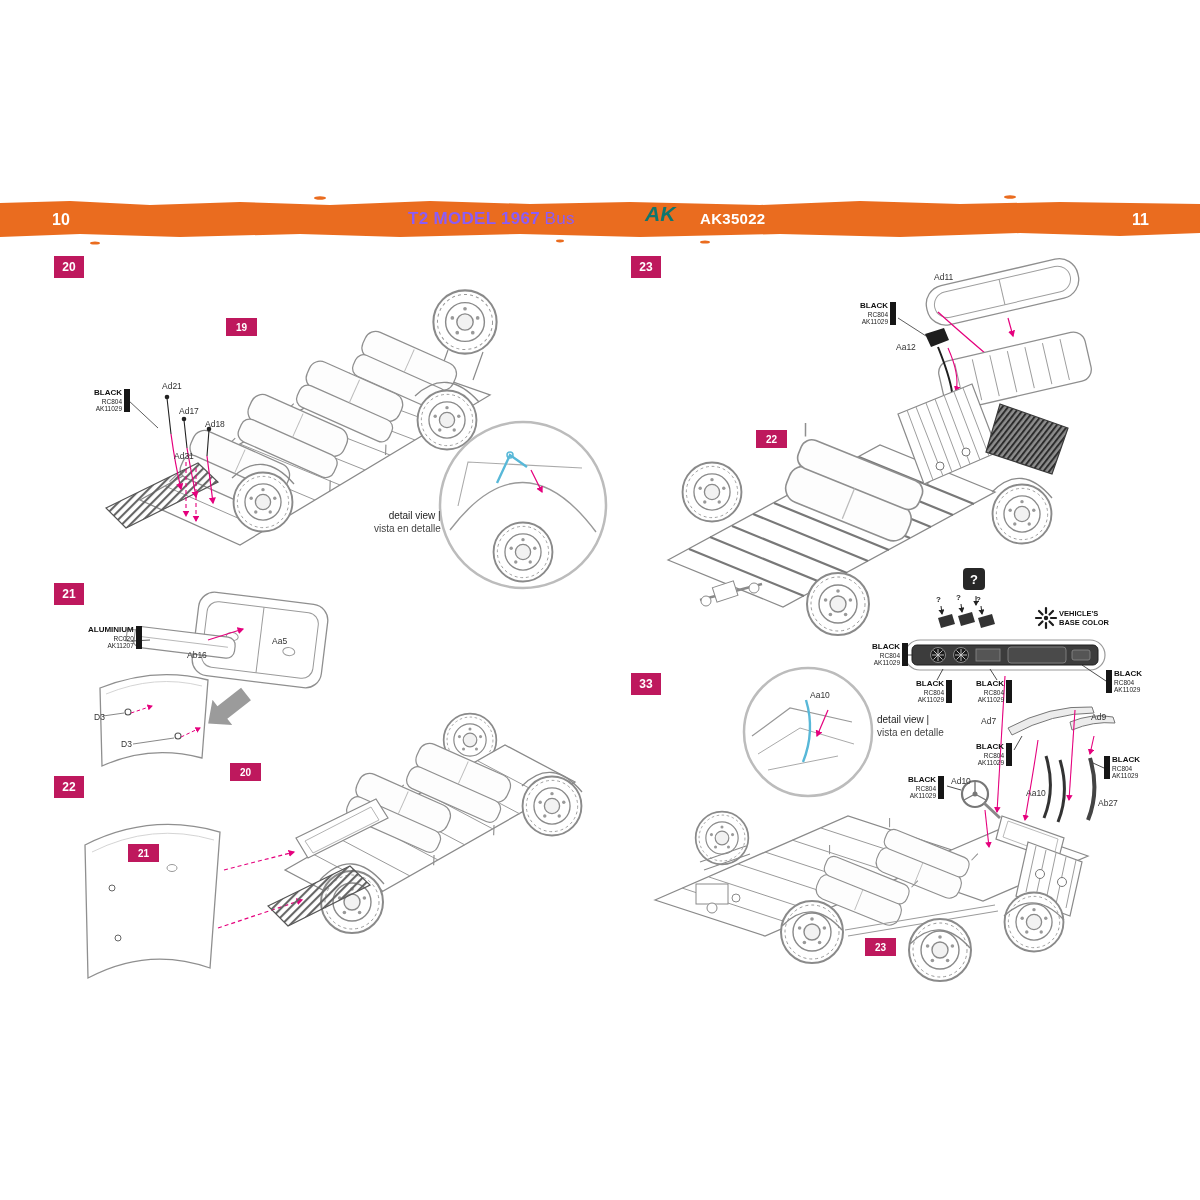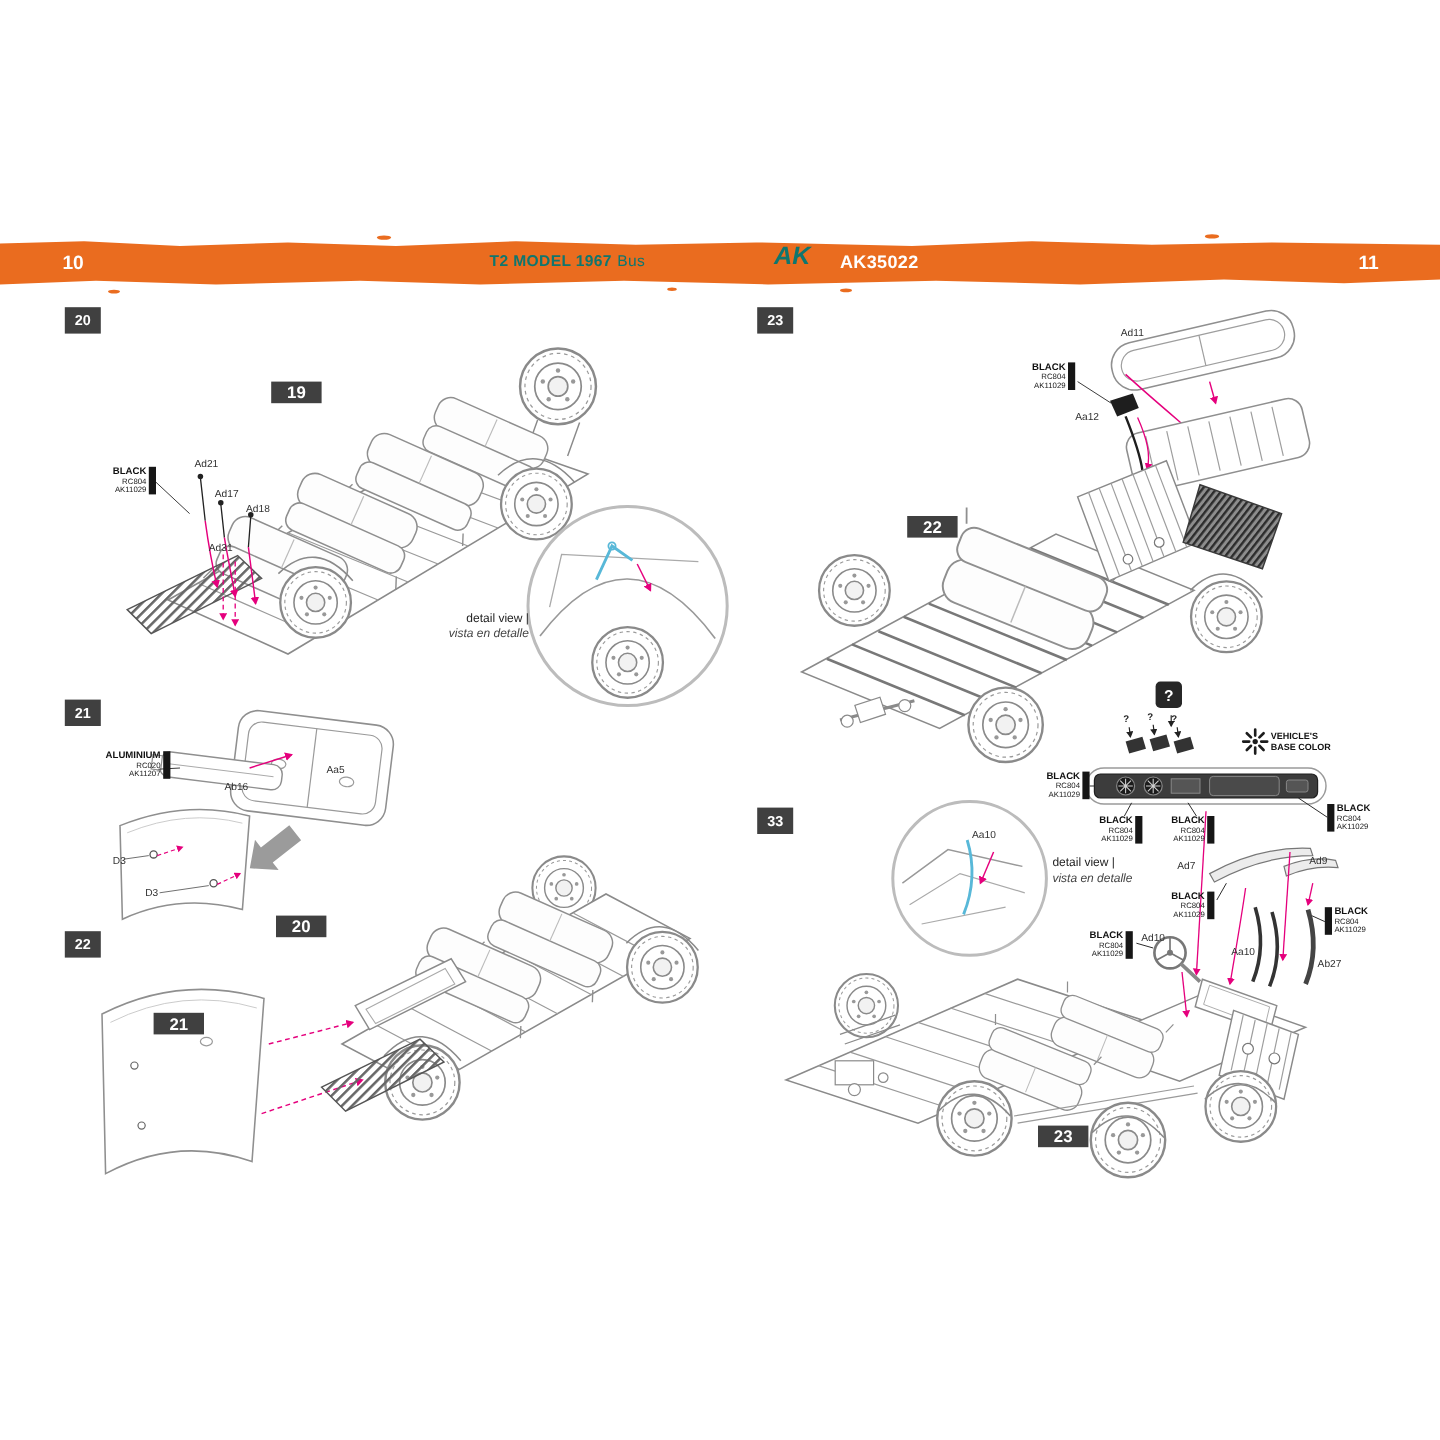--- a/index.html
+++ b/index.html
@@ -2,38 +2,38 @@
 <html><head>
 <meta charset="utf-8">
 <style>
   *{margin:0;padding:0;box-sizing:border-box}
   body{background:#fff}
   .page{position:relative;width:1200px;height:1200px;background:#fff;overflow:hidden;
         font-family:"Liberation Sans",sans-serif}
   .art{position:absolute;left:0;top:0;pointer-events:none}
   .abs{position:absolute}
   .pgnum{font-size:16px;color:#fff;font-weight:bold}
-  .title{font-size:13px;color:#0f766e;font-weight:bold;letter-spacing:.3px}
+  .title{font-size:17px;color:#8b5cf6;font-weight:bold;letter-spacing:.3px}
   .subtitle{font-weight:normal}
   .brand{font-size:21px;font-style:italic;font-weight:bold;color:#0f766e}
   .code{font-size:15px;font-weight:bold;color:#fff;letter-spacing:.3px}
-  .badge{background:#404040;color:#fff;font-weight:bold;display:flex;align-items:center;justify-content:center}
+  .badge{background:#be185d;color:#fff;font-weight:bold;display:flex;align-items:center;justify-content:center}
   .badge.main{width:30px;height:22px;font-size:12px}
-  .badge.ref{width:42px;height:18px;font-size:14px}
+  .badge.ref{width:31px;height:18px;font-size:10px}
   .paint{display:flex;align-items:center}
   .paint .txt{display:flex;flex-direction:column;align-items:flex-end;line-height:1.1}
   .paint .pname{font-size:8px;font-weight:bold;color:#111}
   .paint .pcode{font-size:6.5px;color:#222}
   .paint .bar{width:6px;height:23px;background:#161616;margin-left:2px}
   .paint.bar-left{flex-direction:row-reverse}
   .paint.bar-left .bar{margin-left:0;margin-right:2px}
   .paint.bar-left .txt{align-items:flex-start}
   .plabel{font-size:8.5px;color:#333}
   .dview{font-size:10px;color:#222;line-height:1.25}
-  .dview .es{font-style:italic;color:#444}
+  .dview .es{color:#444}
   .qbadge{width:22px;height:22px;background:#272727;border-radius:4px;color:#fff;
           display:flex;align-items:center;justify-content:center;font-size:13px;font-weight:bold}
   .qtiny{font-size:8px;font-weight:bold;color:#1c1c1c}
   .bcolor{font-size:7.5px;font-weight:bold;color:#111;line-height:1.2}
 </style>
 </head>
 <body>
 
 <div class="page">
 

